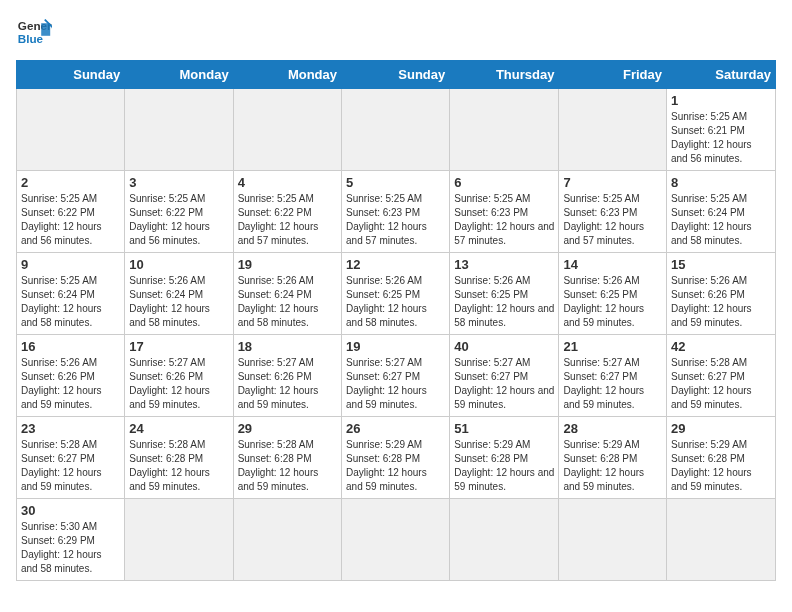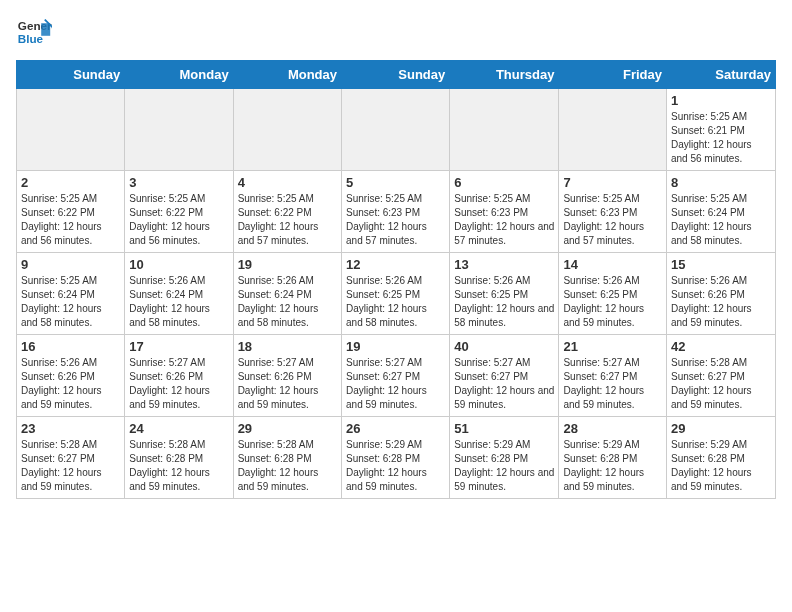--- a/index.html
+++ b/index.html
@@ -290,14 +290,28 @@
 Sunset: 6:28 PM
 Daylight: 12 hours and 59 minutes.</div>
         </td>
         <td>
           <span class="day-number">29</span>
           <div class="day-info">Sunrise: 5:29 AM
 Sunset: 6:28 PM
 Daylight: 12 hours and 59 minutes.</div>
         </td>
       </tr>
+      <tr>
+        <td>
+          <span class="day-number">30</span>
+          <div class="day-info">Sunrise: 5:30 AM
+Sunset: 6:29 PM
+Daylight: 12 hours and 58 minutes.</div>
+        </td>
+        <td class="empty"></td>
+        <td class="empty"></td>
+        <td class="empty"></td>
+        <td class="empty"></td>
+        <td class="empty"></td>
+        <td class="empty"></td>
+      </tr>
     </tbody>
 </table>
 
 </body></html>

